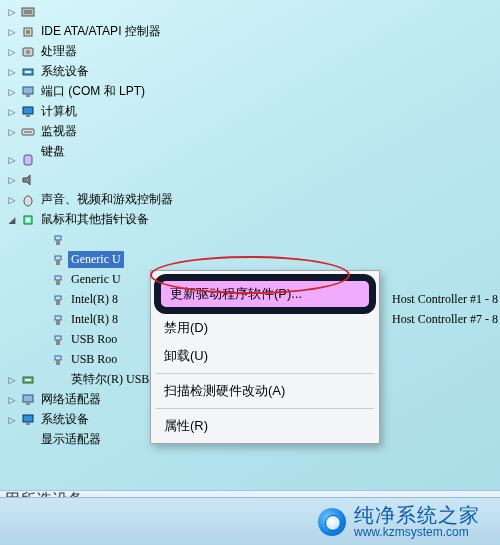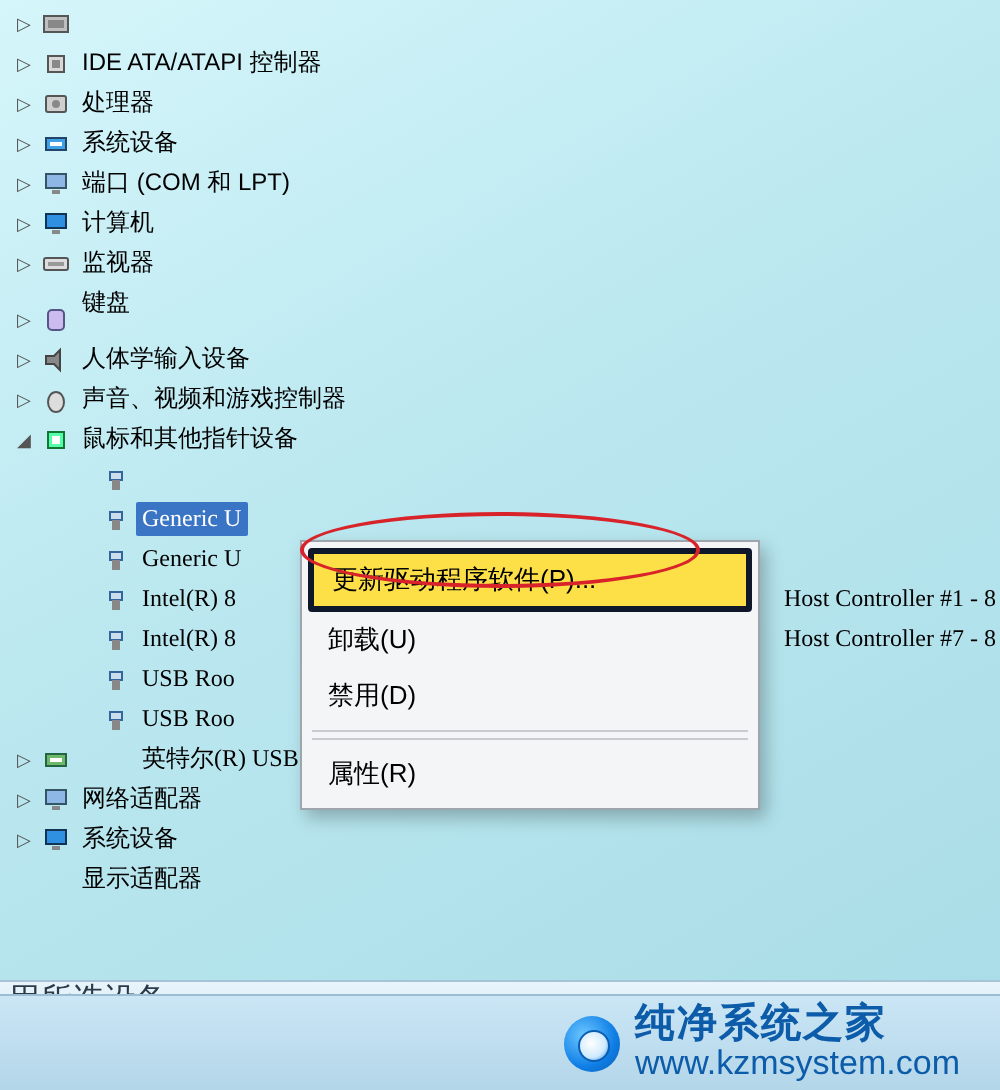--- a/index.html
+++ b/index.html
@@ -53,24 +53,24 @@
     border: 1px solid #9ea5ad;
     box-shadow: 3px 4px 8px rgba(0,0,0,0.25);
     padding: 3px;
     font-size: 13px;
   }
   .ctxitem {
     padding: 5px 10px;
     cursor: pointer;
   }
   .ctxitem.hover {
-    background: #fde047;
-    border: 3px solid #0f172a;
+    background: #f0abfc;
+    border: 7px solid #0f172a;
     padding: 4px 9px;
-    border-radius: 2px;
+    border-radius: 12px;
   }
   .ctxsep {
     height: 1px;
     background: #c7ccd1;
     margin: 3px 2px;
   }
 
   
   .redcircle {
     position: absolute;
@@ -113,22 +113,22 @@
   .wm-logo::after {
     content: "";
     position: absolute; left: 7px; top: 7px; width: 14px; height: 14px;
     border-radius: 50%;
     background: radial-gradient(circle at 40% 40%, #fff 0%, #cfeaff 60%, #0f7fe6 100%);
     border: 1px solid #0a5db0;
   }
   .wm-text {
     display: flex; flex-direction: column; line-height: 1.1;
   }
-  .wm-brand { font-size: 20px; font-weight: bold; color: #0d5caa; letter-spacing: 1px; }
-  .wm-url { font-size: 17px; color: #0d5caa; }
+  .wm-brand { font-size: 20px; font-weight: normal; color: #0d5caa; letter-spacing: 1px; }
+  .wm-url { font-size: 12px; color: #0d5caa; }
 
   
   svg { display: block; }
 </style>
 </head>
 <body>
 
 <div class="tree">
 
   <div class="node">
@@ -202,21 +202,20 @@
     <span class="label">键盘</span>
   </div>
   <div class="node" style="height:8px;"></div>
   <div class="node">
     <span class="expander">▷</span>
     <span class="ico">
         <svg width="14" height="14">
           <rect x="3" y="2" width="8" height="10" rx="2" fill="#cbe" stroke="#558"></rect>
         </svg>
       </span>
-    <span class="label">人体学输入设备</span>
   </div>
   <div class="node">
     <span class="expander">▷</span>
     <span class="ico">
         <svg width="14" height="14">
           <polygon points="2,5 6,5 9,2 9,12 6,9 2,9" fill="#888" stroke="#444"></polygon>
         </svg>
       </span>
     <span class="label">声音、视频和游戏控制器</span>
   </div>
@@ -343,23 +342,24 @@
           <rect x="5" y="10" width="4" height="2" fill="#888"></rect>
         </svg>
       </span>
     <span class="label">显示适配器</span>
   </div>
 
 </div>
 
 <div class="ctxmenu">
   <div class="ctxitem hover">更新驱动程序软件(P)...</div>
+  <div class="ctxitem">禁用(D)</div>
   <div class="ctxitem">卸载(U)</div>
-  <div class="ctxitem">禁用(D)</div>
   <div class="ctxsep"></div>
+  <div class="ctxitem">扫描检测硬件改动(A)</div>
   <div class="ctxsep"></div>
   <div class="ctxitem">属性(R)</div>
 </div>
 
 <div class="redcircle"></div>
 
 <div class="statusbar">
   <span>用所选设备。</span>
 </div>
 

